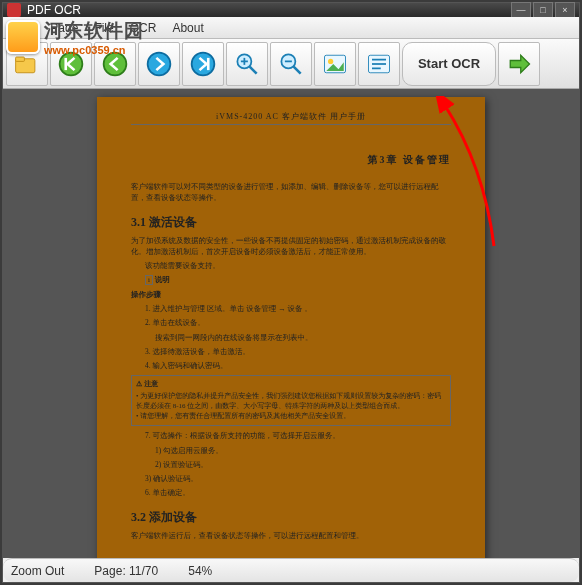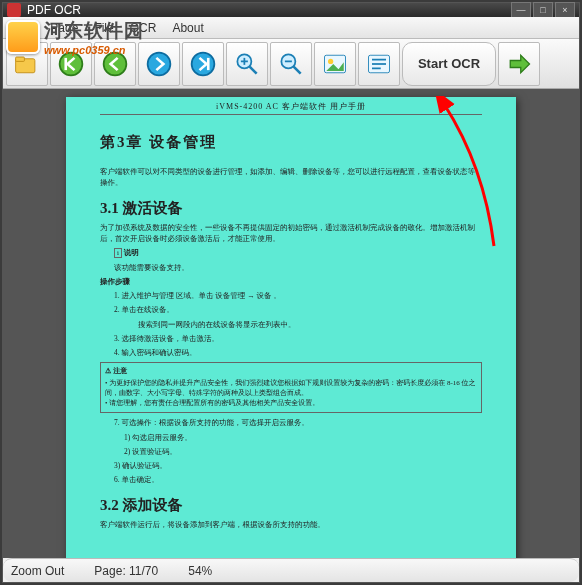--- a/index.html
+++ b/index.html
@@ -9,36 +9,36 @@
   .titlebar .icon { width: 14px; height: 14px; background: #c33; margin-right: 6px; border-radius: 2px; }
   .titlebar .spacer { flex: 1; }
   .titlebar .btn { width: 20px; height: 16px; background: #555; border: 1px solid #777; margin-left: 2px; display: flex; align-items: center; justify-content: center; font-size: 9px; color: #ddd; cursor: pointer; }
   .menubar { height: 22px; background: linear-gradient(#f8f8f8,#e4e4e4); display: flex; align-items: center; font-size: 12px; color: #333; padding: 0 4px; border-bottom: 1px solid #bbb; position: relative; }
   .menubar span { padding: 0 8px; cursor: pointer; }
   .toolbar { height: 50px; background: linear-gradient(#fafafa,#e0e0e0); display: flex; align-items: center; padding: 2px; border-bottom: 1px solid #aaa; }
   .tbtn { width: 42px; height: 44px; border: 1px solid #bbb; background: linear-gradient(#fff,#e8e8e8); margin: 0 1px; border-radius: 2px; display: flex; align-items: center; justify-content: center; cursor: pointer; }
   .tbtn svg { width: 28px; height: 28px; }
   .startocr { flex: 0 0 94px; height: 44px; border: 1px solid #bbb; background: linear-gradient(#fff,#e8e8e8); margin: 0 1px; border-radius: 10px; display: flex; align-items: center; justify-content: center; font-size: 13px; font-weight: bold; color: #333; cursor: pointer; }
   .viewport { flex: 1; background: #555; display: flex; align-items: flex-start; justify-content: center; overflow: hidden; position: relative; padding-top: 8px; }
-  .page { width: 450px; height: 470px; background: #5eead4; box-shadow: 2px 2px 8px rgba(0,0,0,.5); font-family: SimSun, serif; font-size: 8px; color: #222; padding: 4px 34px; overflow: hidden; }
+  .page { width: 388px; height: 470px; background: #a16207; box-shadow: 2px 2px 8px rgba(0,0,0,.5); font-family: SimSun, serif; font-size: 8px; color: #222; padding: 14px 34px; overflow: hidden; }
   .page .doc-header { text-align: center; font-size: 8px; border-bottom: 1px solid #666; padding-bottom: 2px; margin-bottom: 10px; letter-spacing: 1px; }
-  .page h1 { text-align: left; font-size: 15px; font-weight: bold; margin: 18px 0 14px; letter-spacing: 2px; }
+  .page h1 { text-align: right; font-size: 10px; font-weight: bold; margin: 28px 0 14px; letter-spacing: 2px; }
   .page p { font-size: 7.5px; line-height: 1.5; margin: 3px 0; }
-  .page h2 { font-size: 15px; font-weight: bold; margin: 10px 0 4px; }
+  .page h2 { font-size: 12px; font-weight: bold; margin: 10px 0 4px; }
   .page .sub { margin-left: 14px; }
   .page .box { border: 1px solid #666; padding: 4px; margin: 4px 0; font-size: 7px; line-height: 1.4; }
   .page .boxhead { font-weight: bold; margin-bottom: 2px; display:flex; align-items:center; gap:2px;}
   .page .step { font-size: 7.5px; }
   .statusbar { height: 24px; background: linear-gradient(#f8f8f8,#e4e4e4); border-top: 1px solid #bbb; display: flex; align-items: center; font-size: 12px; color: #333; padding: 0 8px; border-radius: 9px; }
   .statusbar .cell { margin-right: 30px; }
   .watermark { position: absolute; top: 18px; left: 6px; display: flex; align-items: center; z-index: 10; pointer-events: none; }
   .watermark .logo { width: 34px; height: 34px; background: linear-gradient(#ffd24a,#ff9c1a); border-radius: 6px; border: 2px solid #fff; box-shadow: 0 1px 3px rgba(0,0,0,.4); }
   .watermark .txt { margin-left: 4px; }
   .watermark .cn { font-size: 19px; font-weight: bold; color: #4b4b4b; letter-spacing: 1px; }
-  .watermark .url { font-size: 11px; color: #d85a00; font-weight: bold; font-style: italic; }
+  .watermark .url { font-size: 11px; color: #d85a00; font-weight: bold; }
   .arrow { position: absolute; top: 96px; right: 68px; z-index: 9; pointer-events: none; }
 </style>
 </head>
 <body>
 
 <div class="window">
   <div class="titlebar">
     <div class="icon"></div>
     <span>PDF OCR</span>
     <div class="spacer"></div>
@@ -126,43 +126,43 @@
       </div>
   </div>
 
   <div class="viewport">
     <div class="page">
       <div class="doc-header">iVMS-4200 AC 客户端软件 用户手册</div>
       <h1>第3章 设备管理</h1>
       <p>客户端软件可以对不同类型的设备进行管理，如添加、编辑、删除设备等，您可以进行远程配置，查看设备状态等操作。</p>
       <h2>3.1 激活设备</h2>
       <p>为了加强系统及数据的安全性，一些设备不再提供固定的初始密码，通过激活机制完成设备的敬化。增加激活机制后，首次开启设备时必须设备激活后，才能正常使用。</p>
+      <p class="sub">该功能需要设备支持。</p>
       <p class="sub"><span style="border:1px solid #666;padding:0 2px;font-size:7px">i</span> <strong>说明</strong></p>
-      <p class="sub">该功能需要设备支持。</p>
       <p><strong>操作步骤</strong></p>
       <p class="sub step">1. 进入维护与管理 区域。单击 设备管理 → 设备 。</p>
       <p class="sub step">2. 单击在线设备。</p>
-      <p class="sub step" style="margin-left:38px">搜索到同一网段内的在线设备将显示在列表中。</p>
+      <p class="sub step" style="margin-left:24px">搜索到同一网段内的在线设备将显示在列表中。</p>
       <p class="sub step">3. 选择待激活设备，单击激活。</p>
       <p class="sub step">4. 输入密码和确认密码。</p>
       <div class="box">
         <div class="boxhead">
             <span>⚠</span>
             <span>注意</span>
           </div>
         <div>• 为更好保护您的隐私并提升产品安全性，我们强烈建议您根据如下规则设置较为复杂的密码：密码长度必须在 8-16 位之间，由数字、大小写字母、特殊字符的两种及以上类型组合而成。</div>
         <div>• 请您理解，您有责任合理配置所有的密码及其他相关产品安全设置。</div>
       </div>
       <p class="sub step">7. 可选操作：根据设备所支持的功能，可选择开启云服务。</p>
       <p class="sub step" style="margin-left:24px">1) 勾选启用云服务。</p>
       <p class="sub step" style="margin-left:24px">2) 设置验证码。</p>
       <p class="sub step" style="">3) 确认验证码。</p>
       <p class="sub step">6. 单击确定。</p>
       <h2>3.2 添加设备</h2>
-      <p>客户端软件运行后，将设备添加到客户端，根据设备所支持的功能。</p>
+      <p>客户端软件运行后，查看设备状态等操作，可以进行远程配置和管理。</p>
     </div>
   </div>
 
   <div class="statusbar">
     <div class="cell">Zoom Out</div>
     <div class="cell"><span>Page:</span> <span>11/70</span></div>
     <div class="cell">54%</div>
   </div>
 </div>
 

